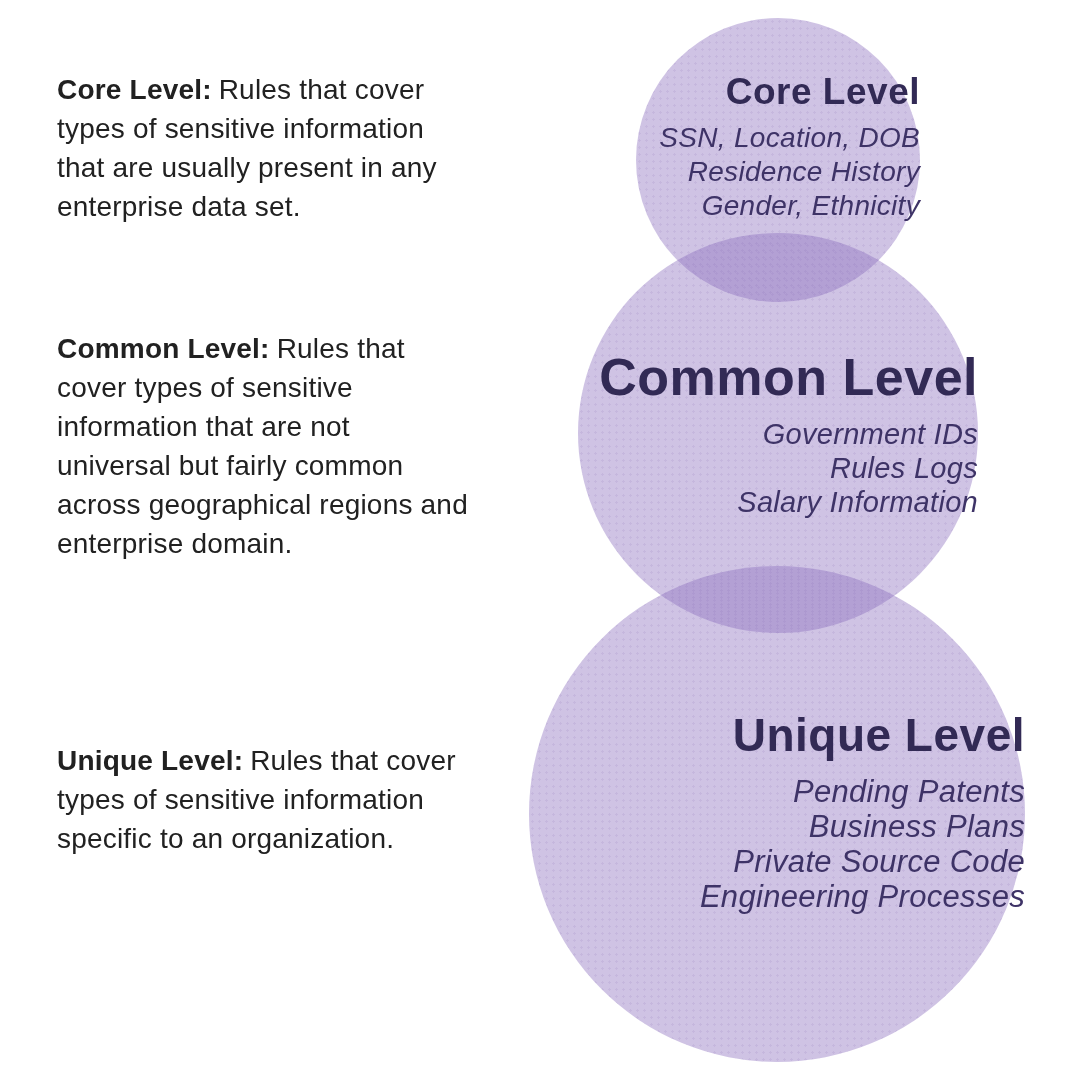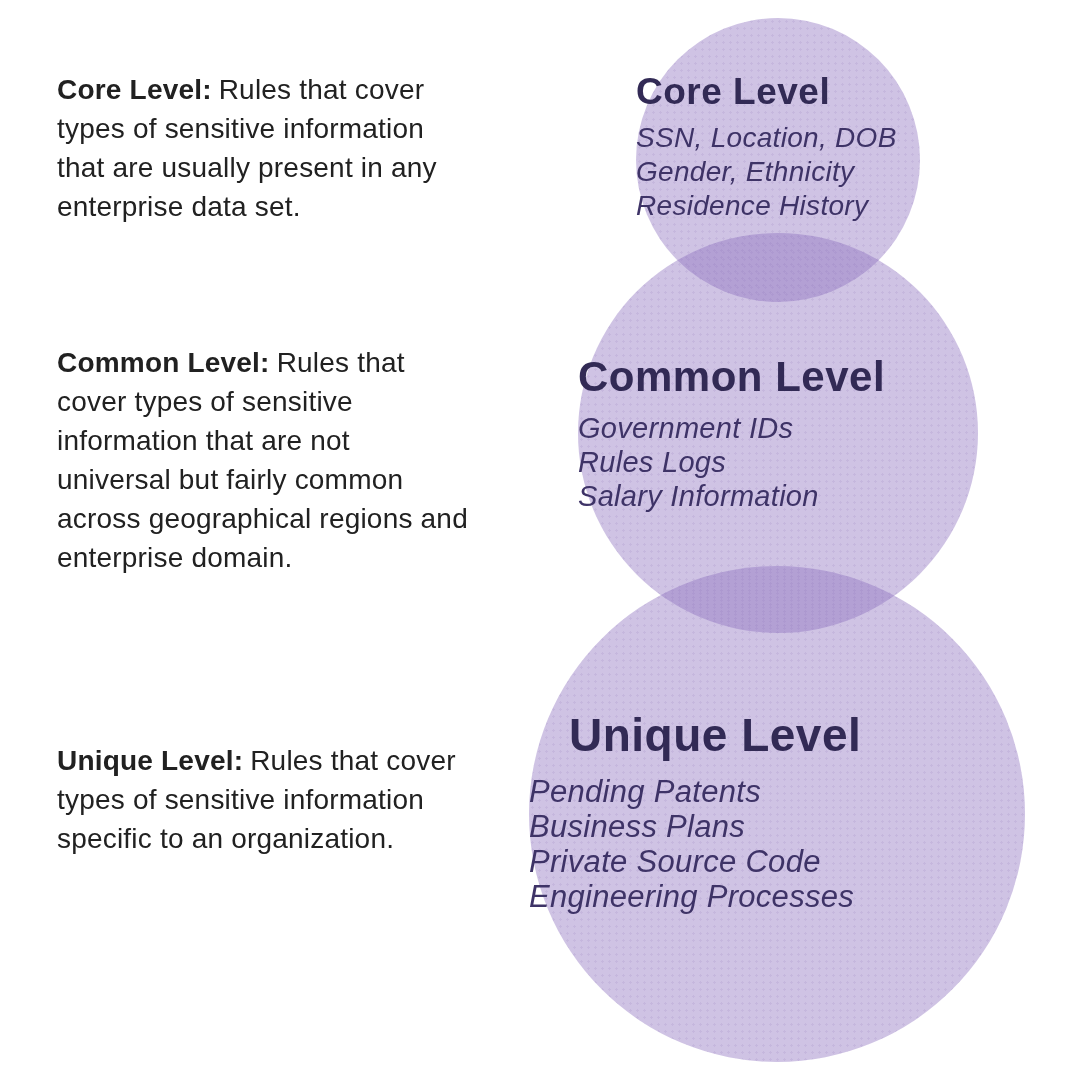--- a/index.html
+++ b/index.html
@@ -27,47 +27,47 @@
     color: var(--body-text, #212121);
     letter-spacing: 0.2px;
   }
   .desc strong {
     font-weight: 700;
     margin-right: 7px;
     color: var(--body-text, #1c1c1c);
     margin-top: 16px;
   }
   .desc-core   { top: 70px; }
-  .desc-common { top: 343px; }
+  .desc-common { top: 329px; }
   .desc-unique { top: 741px; }
 
   
   .circle {
     position: absolute;
     border-radius: 50%;
     background-color: var(--circle-rgba, rgba(140,111,190,0.42));
     background-image: radial-gradient(rgba(109,78,158,0.10) 1.2px, transparent 1.4px);
     background-size: 7px 7px;
     display: flex;
     flex-direction: column;
-    align-items: flex-start;
+    align-items: flex-end;
     justify-content: center;
     text-align: center;
   }
   .circle-core   { left: 636px; top: 18px;  width: 284px; height: 284px; padding-bottom: 26px; box-sizing: border-box; }
   .circle-common { left: 578px; top: 233px; width: 400px; height: 400px; }
   .circle-unique { left: 529px; top: 566px; width: 496px; height: 496px; padding-bottom: 6px; box-sizing: border-box; }
 
   .circle-title {
     font-weight: 700;
     color: var(--title-color, #322a55);
     letter-spacing: 0.5px;
   }
   .circle-core   .circle-title { font-size: 37px; margin-bottom: 8px; }
-  .circle-common .circle-title { font-size: 42px; margin-bottom: 10px; }
+  .circle-common .circle-title { font-size: 52px; margin-bottom: 10px; }
   .circle-unique .circle-title { font-size: 46px; margin-bottom: 12px; margin-left: 40px; }
 
   .circle-item {
     font-style: italic;
     color: var(--item-color, #3e3367);
     letter-spacing: 0.3px;
   }
   .circle-core   .circle-item { font-size: 28px; line-height: 34px; }
   .circle-common .circle-item { font-size: 29px; line-height: 34px; }
   .circle-unique .circle-item { font-size: 31px; line-height: 35px; }
@@ -85,22 +85,22 @@
     <strong>Common Level:</strong><span>Rules that cover types of sensitive information that are not universal but fairly common across geographical regions and enterprise domain.</span>
   </p>
 
   <p class="desc desc-unique">
     <strong>Unique Level:</strong><span>Rules that cover types of sensitive information specific to an organization.</span>
   </p>
 
   <div class="circle circle-core">
     <div class="circle-title">Core Level</div>
     <div class="circle-item">SSN, Location, DOB</div>
+    <div class="circle-item">Residence History</div>
     <div class="circle-item">Gender, Ethnicity</div>
-    <div class="circle-item">Residence History</div>
   </div>
 
   <div class="circle circle-common">
     <div class="circle-title">Common Level</div>
     <div class="circle-item">Government IDs</div>
     <div class="circle-item">Rules Logs</div>
     <div class="circle-item">Salary Information</div>
   </div>
 
   <div class="circle circle-unique">

